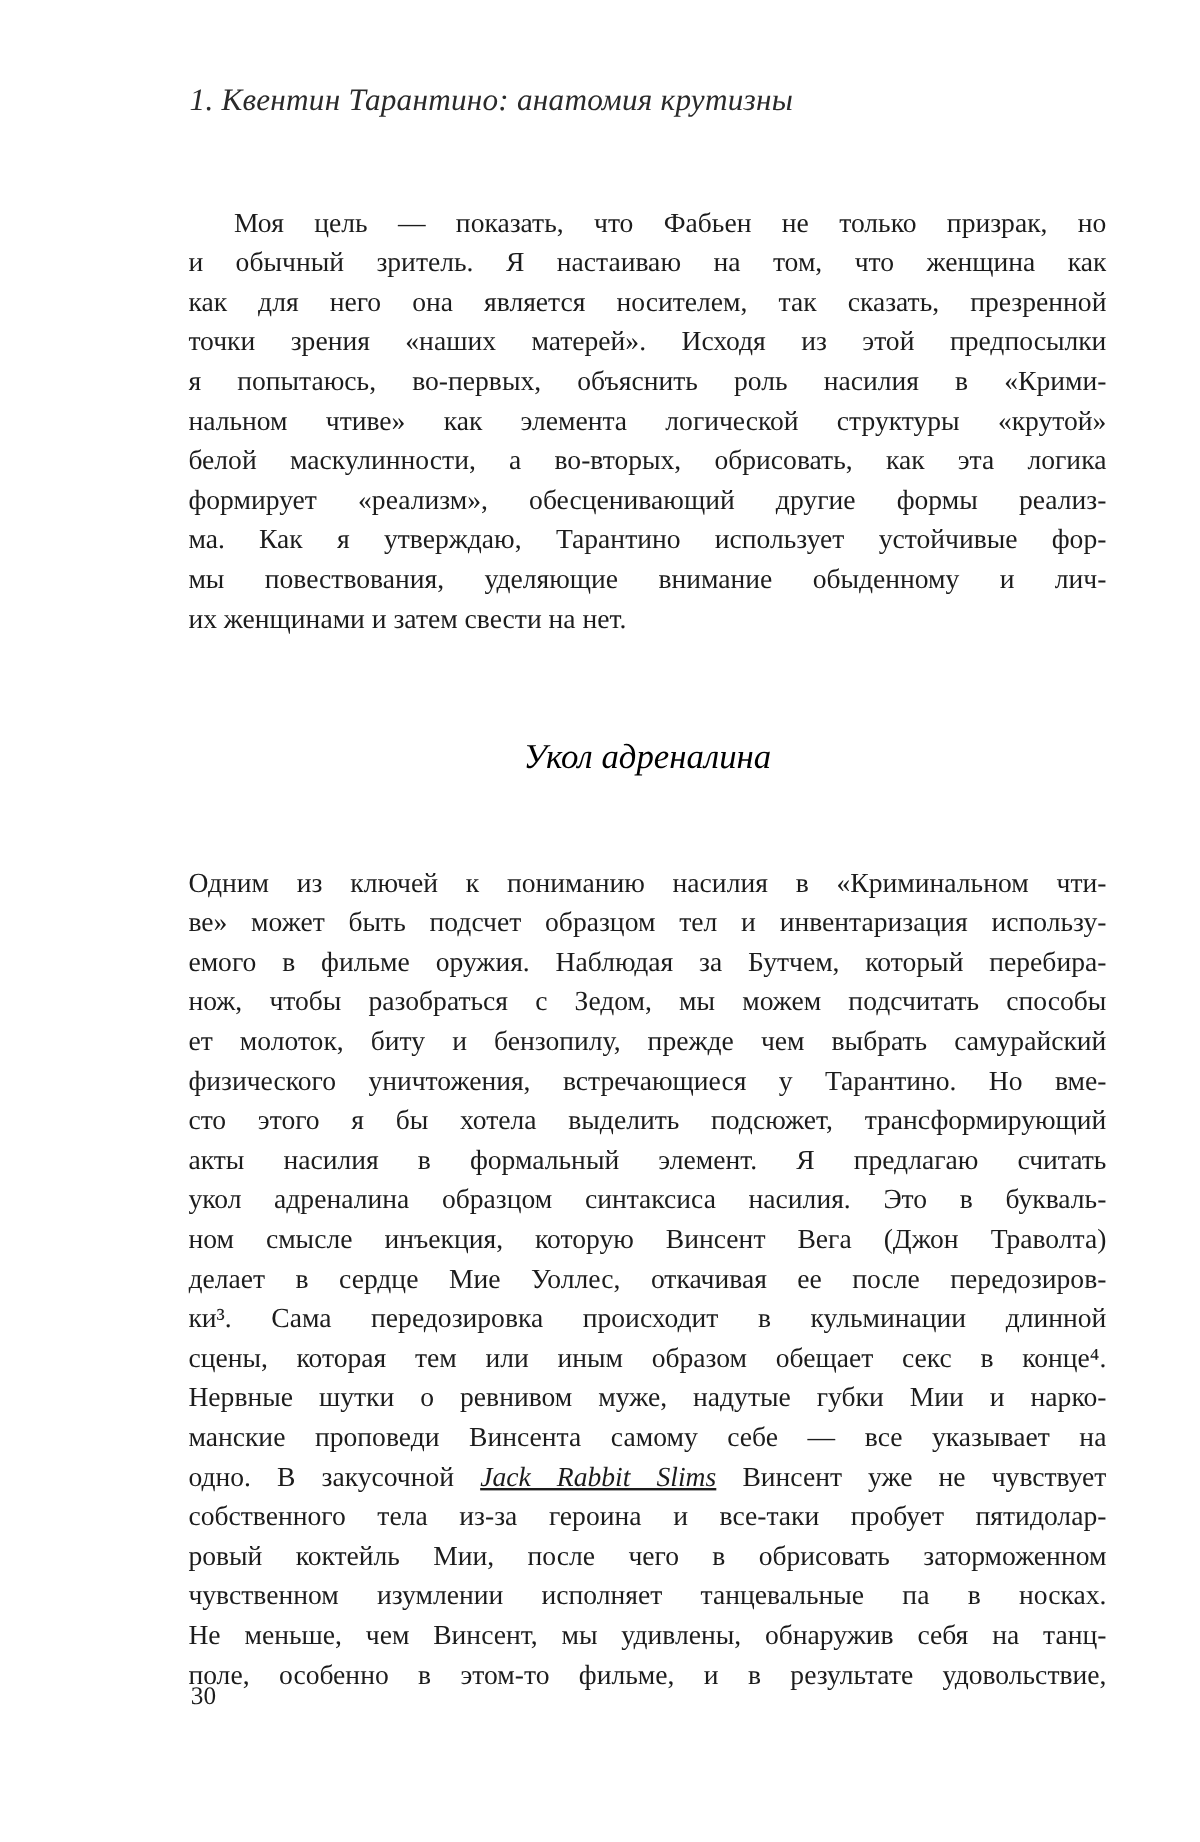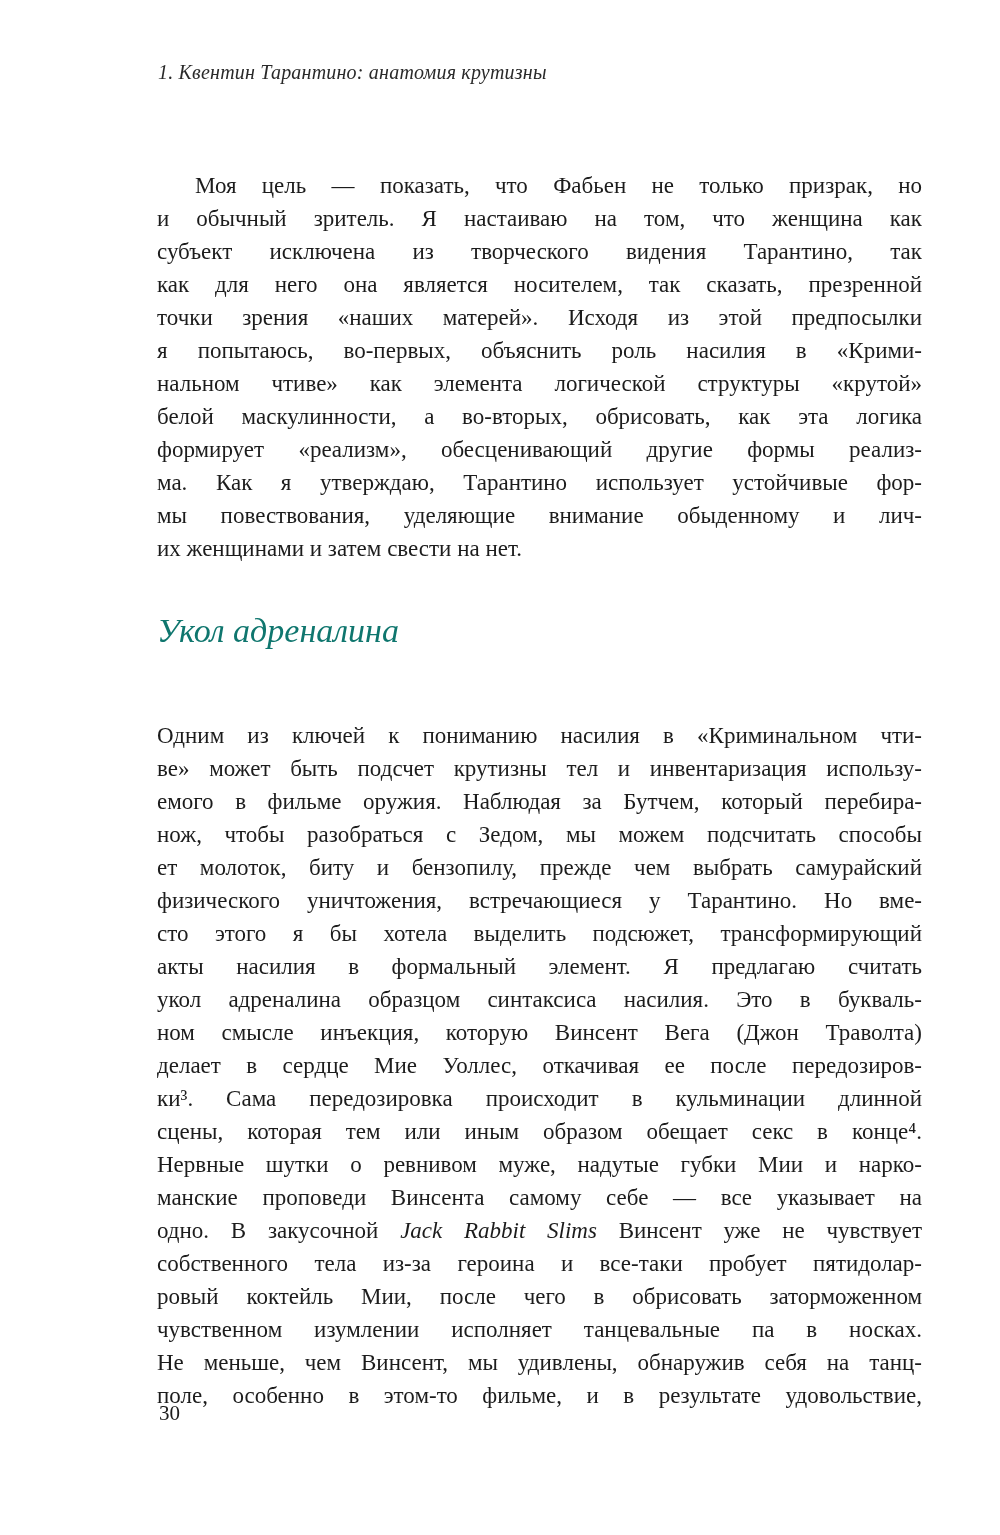--- a/index.html
+++ b/index.html
@@ -12,24 +12,24 @@
     width: 1000px;
     height: 1535px;
     background: #ffffff;
     font-family: "Liberation Serif", "DejaVu Serif", serif;
     color: #1c1c1c;
     overflow: hidden;
   }
   .running-header {
     position: absolute;
     left: 158px;
-    top: 60px;
+    top: 72px;
     width: 765px;
     font-style: italic;
-    font-size: 20px;
+    font-size: 26px;
     line-height: 24px;
     color: #2a2a2a;
     letter-spacing: 0.2px;
   }
   .paragraph {
     position: absolute;
     left: 157px;
     width: 765px;
     margin-top: 36px;
   }
@@ -39,33 +39,33 @@
     font-size: 23px;
     line-height: 33px;
     height: 33px;
     overflow: hidden;
     text-align: justify;
     text-align-last: justify;
     white-space: normal;
   }
   .p1 .line:first-child { text-indent: 38px; }
   .flush-last .line:last-child { text-align-last: left; }
-  .it { font-style: italic; }
+  .it { font-style: italic; text-decoration: underline; }
   .section-heading {
     position: absolute;
     left: 157px;
     top: 612px;
     width: 765px;
     margin: 0;
-    text-align: left;
+    text-align: center;
     font-style: italic;
     font-weight: normal;
-    font-size: 34px;
+    font-size: 29px;
     line-height: 38px;
-    color: #0f766e;
+    color: #000000;
   }
   .page-number {
     position: absolute;
     left: 159px;
     top: 1398px;
     font-size: 21px;
     line-height: 30px;
     color: #1c1c1c;
     text-align: center;
   }
@@ -73,37 +73,36 @@
 </head>
 <body>
 
 <div class="page">
 
   <div class="running-header">1. Квентин Тарантино: анатомия крутизны</div>
 
   <div class="paragraph p1 flush-last">
       <div class="line">Моя цель — показать, что Фабьен не только призрак, но</div>
       <div class="line">и обычный зритель. Я настаиваю на том, что женщина как</div>
-      <div class="line">субъект исключена из творческого видения Тарантино, так</div>
       <div class="line">как для него она является носителем, так сказать, презренной</div>
       <div class="line">точки зрения «наших матерей». Исходя из этой предпосылки</div>
       <div class="line">я попытаюсь, во-первых, объяснить роль насилия в «Крими-</div>
       <div class="line">нальном чтиве» как элемента логической структуры «крутой»</div>
       <div class="line">белой маскулинности, а во-вторых, обрисовать, как эта логика</div>
       <div class="line">формирует «реализм», обесценивающий другие формы реализ-</div>
       <div class="line">ма. Как я утверждаю, Тарантино использует устойчивые фор-</div>
       <div class="line">мы повествования, уделяющие внимание обыденному и лич-</div>
       <div class="line">их женщинами и затем свести на нет.</div>
     </div>
 
   <h2 class="section-heading">Укол адреналина</h2>
 
   <div class="paragraph p2">
       <div class="line">Одним из ключей к пониманию насилия в «Криминальном чти-</div>
-      <div class="line">ве» может быть подсчет крутизны тел и инвентаризация использу-</div>
+      <div class="line">ве» может быть подсчет образцом тел и инвентаризация использу-</div>
       <div class="line">емого в фильме оружия. Наблюдая за Бутчем, который перебира-</div>
       <div class="line">нож, чтобы разобраться с Зедом, мы можем подсчитать способы</div>
       <div class="line">ет молоток, биту и бензопилу, прежде чем выбрать самурайский</div>
       <div class="line">физического уничтожения, встречающиеся у Тарантино. Но вме-</div>
       <div class="line">сто этого я бы хотела выделить подсюжет, трансформирующий</div>
       <div class="line">акты насилия в формальный элемент. Я предлагаю считать</div>
       <div class="line">укол адреналина образцом синтаксиса насилия. Это в букваль-</div>
       <div class="line">ном смысле инъекция, которую Винсент Вега (Джон Траволта)</div>
       <div class="line">делает в сердце Мие Уоллес, откачивая ее после передозиров-</div>
       <div class="line">ки³. Сама передозировка происходит в кульминации длинной</div>

